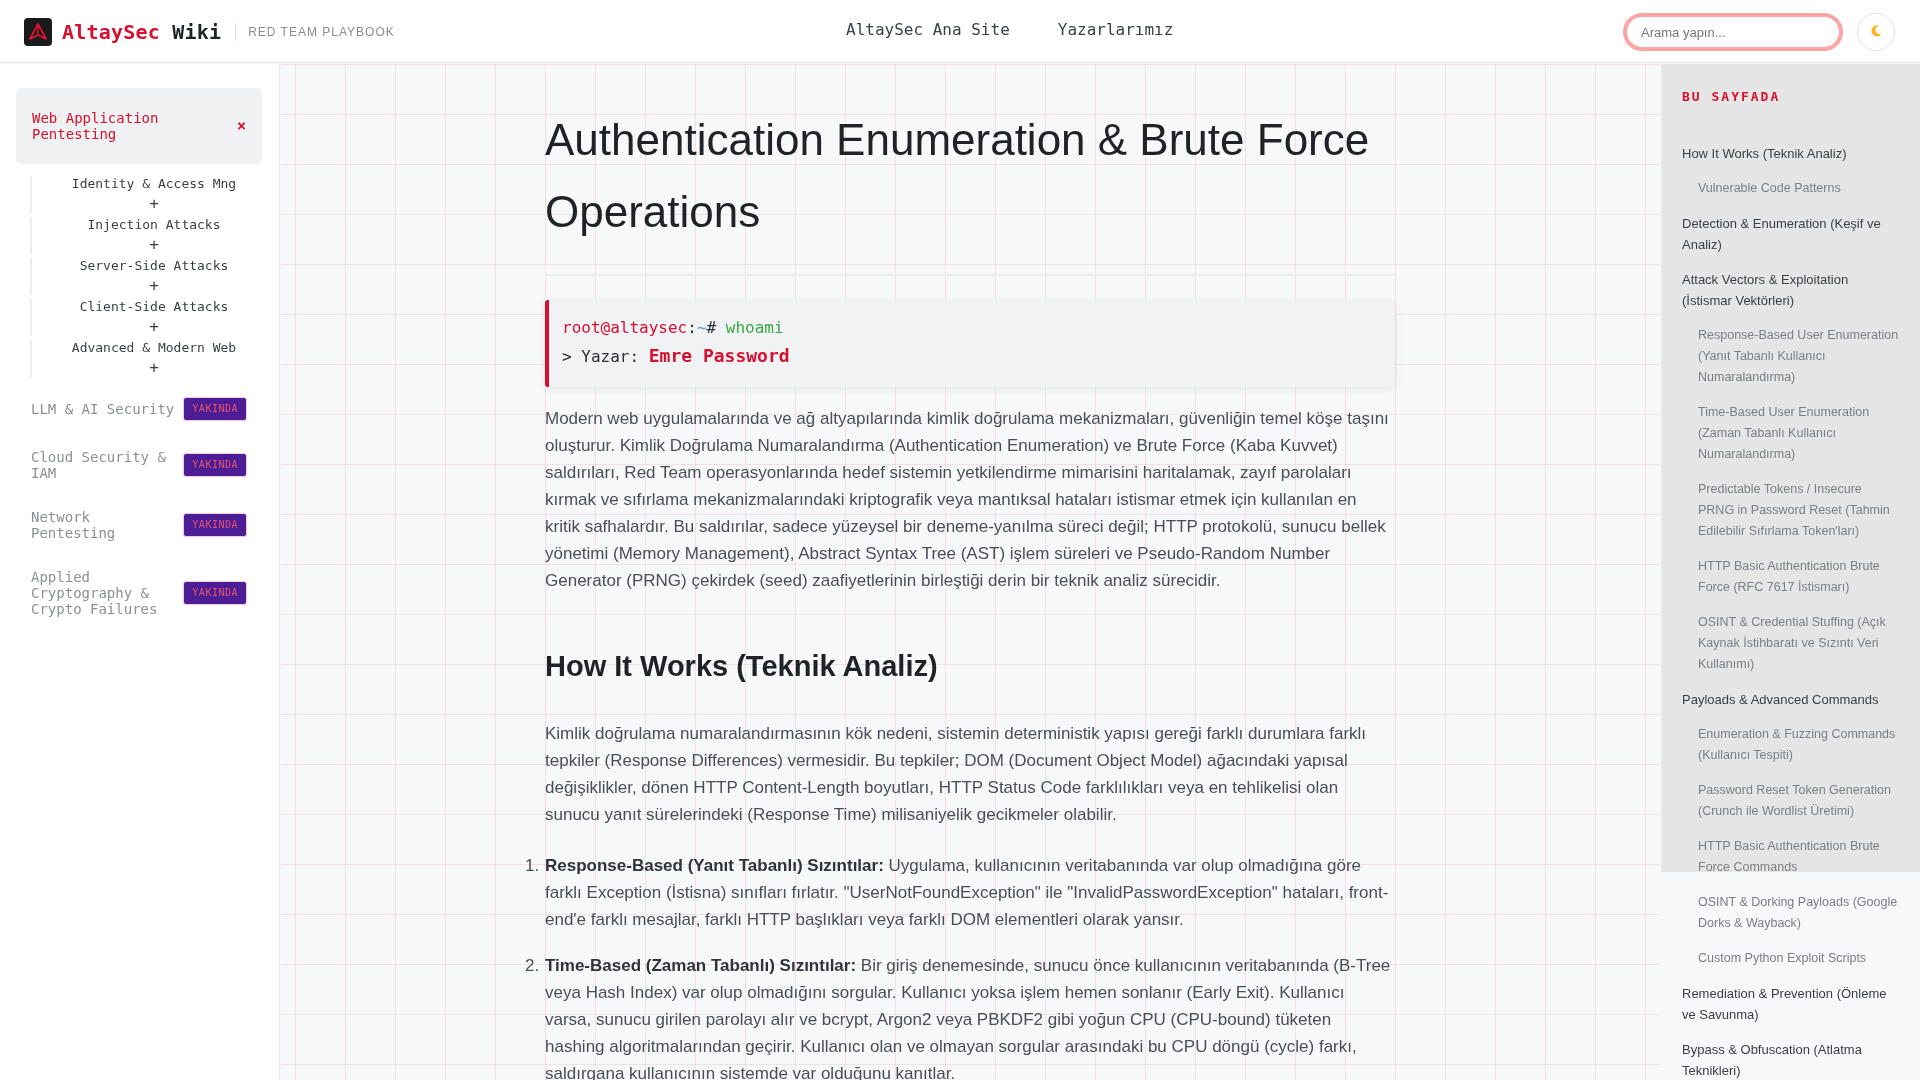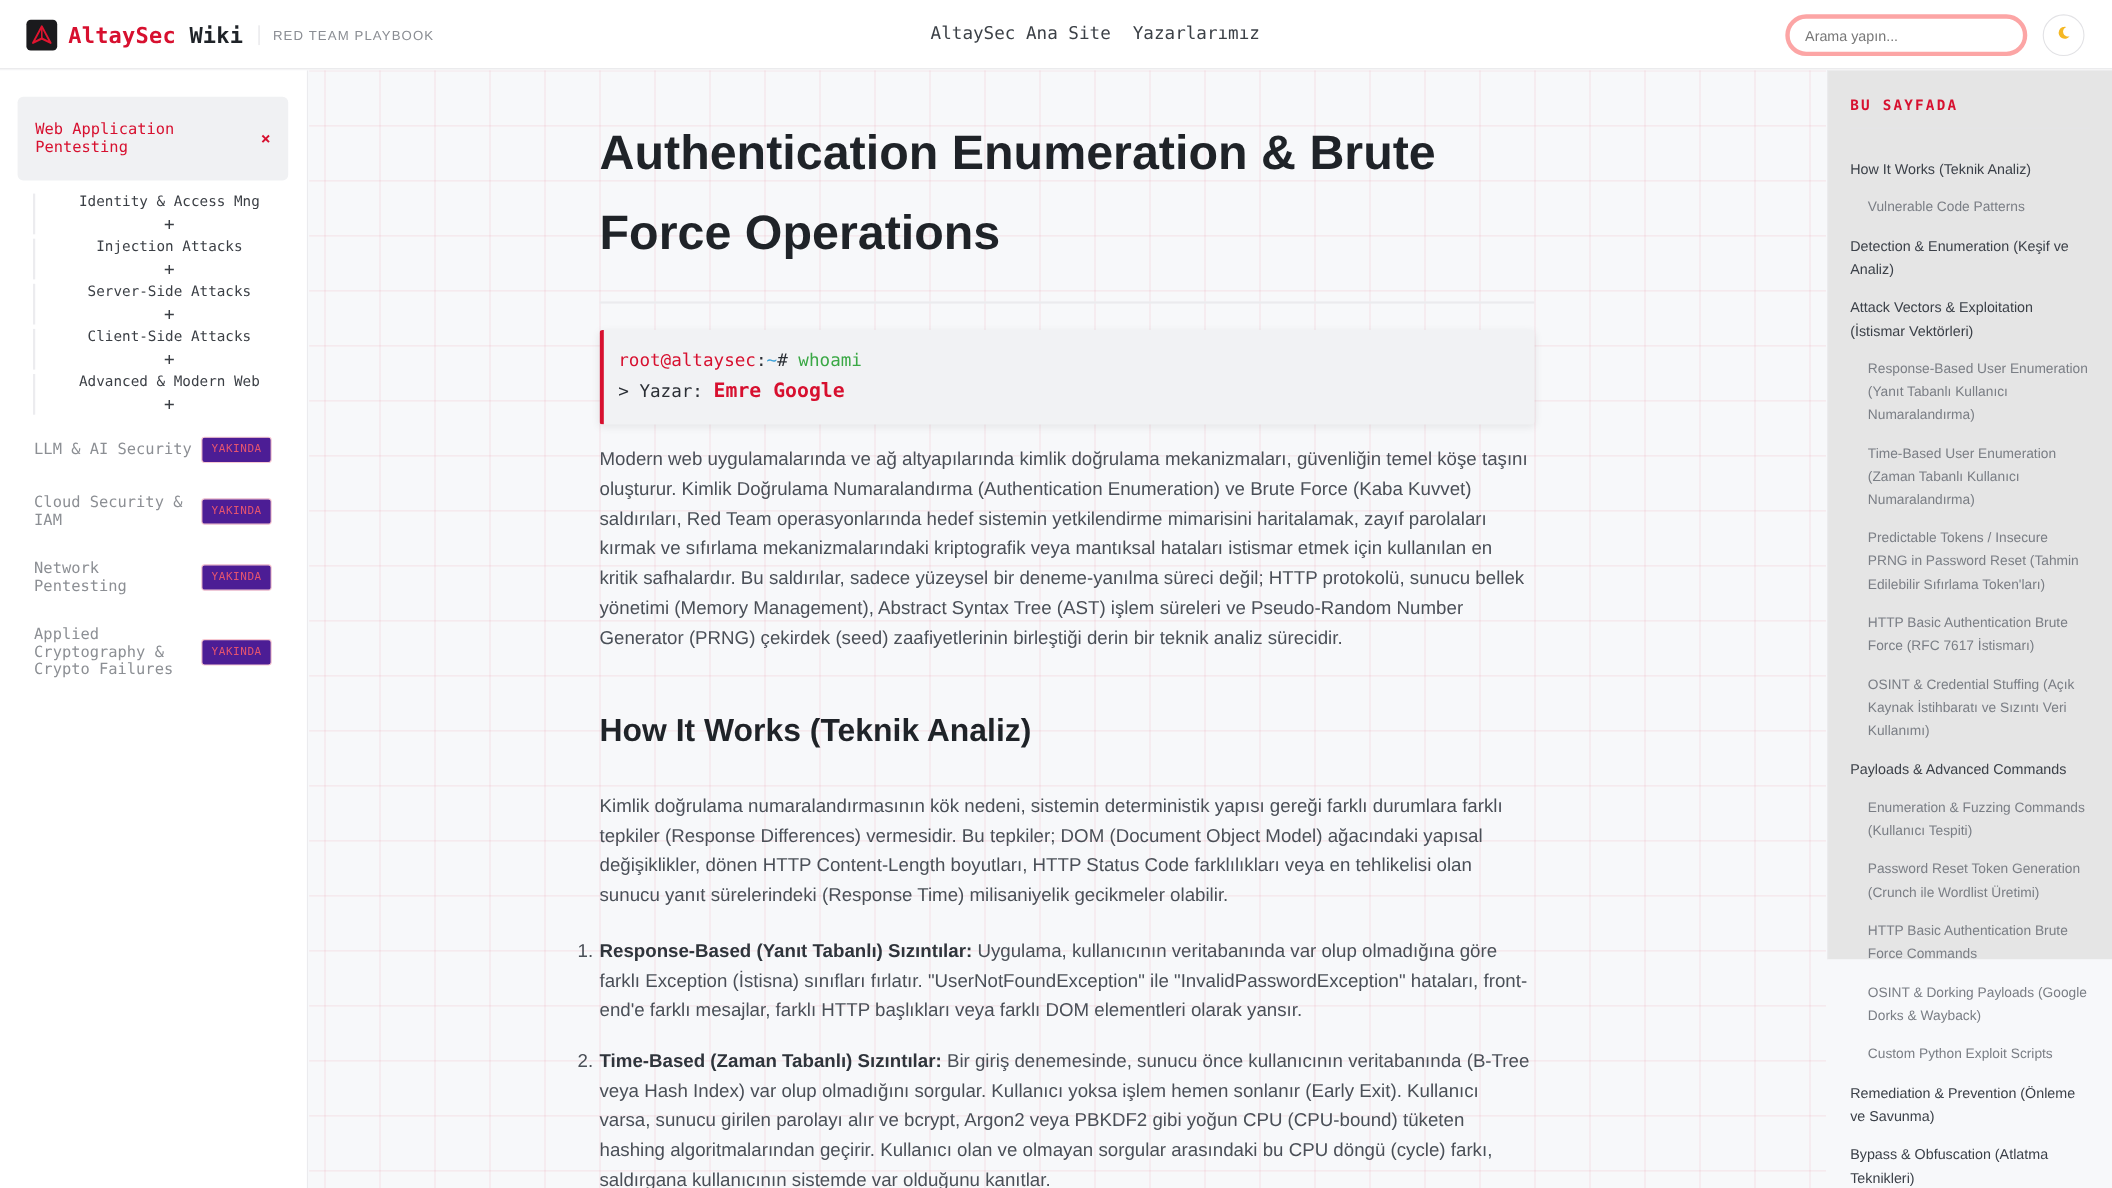--- a/index.html
+++ b/index.html
@@ -19,21 +19,21 @@
   .brand { position: absolute; left: 24px; top: 18px; display: flex; align-items: center; }
   .logo {
     width: 28px; height: 28px; background: #1a1a1d; border-radius: 4px;
     display: flex; align-items: center; justify-content: center; margin-right: 10px;
   }
   .brand-name { font-family: "DejaVu Sans Mono", monospace; font-weight: bold; font-size: 20px; letter-spacing: 0.2px; }
   .brand-name .accent { color: #d7102f; }
   .brand-name .dark { color: #1f2328; }
   .brand-sep { width: 1px; height: 18px; background: #e2e2e5; margin: 0 12px 0 14px; }
   .brand-sub { font-size: 12px; letter-spacing: 1px; color: #8a8d93; }
-  .topnav { position: absolute; left: 846px; top: 20px; display: flex; gap: 20px; }
+  .topnav { position: absolute; left: 846px; top: 20px; display: flex; gap: 48px; }
   .topnav a { font-family: "DejaVu Sans Mono", monospace; font-size: 16px; color: #3c4147; text-decoration: none; }
   .search {
     position: absolute; left: 1623px; top: 13px; width: 220px; height: 38px;
     border: 4px solid #fca5a5; border-radius: 20px; background: #fff;
     font-family: "Liberation Sans", sans-serif; font-size: 13px; color: #555; padding: 0 14px; outline: none;
   }
   .search::placeholder { color: #777; }
   .theme-btn {
     position: absolute; left: 1857px; top: 13px; width: 38px; height: 38px;
     border: 1px solid #e2e2e5; border-radius: 50%; background: #fff;
@@ -77,21 +77,21 @@
     background-color: #f7f8fa;
     background-image:
       linear-gradient(to right, rgba(230,120,140,0.18) 1px, transparent 1px),
       linear-gradient(to bottom, rgba(230,120,140,0.18) 1px, transparent 1px);
     background-size: 50px 50px;
     background-position: 14px 0px;
     overflow: hidden;
   }
   .content { position: absolute; left: 264px; top: 40px; width: 850px; }
   h1 {
-    font-family: "Liberation Sans", sans-serif; font-weight: bold;
+    font-family: "Liberation Sans", sans-serif; font-weight: normal;
     font-size: 44px; line-height: 72px; color: #1f2328;
     padding-bottom: 26px; border-bottom: 2px solid #ebebee;
   }
   .terminal {
     margin-top: 24px; background: #f1f2f4; border-left: 4px solid #d7102f;
     border-radius: 3px; padding: 14px 14px 16px 13px;
     box-shadow: 0 2px 8px rgba(0,0,0,0.08);
     font-family: "DejaVu Sans Mono", monospace; font-size: 16px; line-height: 28px;
   }
   .t-user { color: #d7102f; }
@@ -205,21 +205,21 @@
 </aside>
 
 <main class="main">
   <article class="content">
     <h1>Authentication Enumeration &amp; Brute Force Operations</h1>
     <div class="terminal">
       <div>
         <span class="t-user">root@altaysec</span><span class="t-hash">:</span><span class="t-tilde">~</span><span class="t-hash"># </span><span class="t-cmd">whoami</span>
       </div>
       <div>
-        <span class="t-label">&gt; Yazar: </span><span class="t-name">Emre Google</span>
+        <span class="t-label">&gt; Yazar: </span><span class="t-name">Emre Password</span>
       </div>
     </div>
     <p class="body">Modern web uygulamalarında ve ağ altyapılarında kimlik doğrulama mekanizmaları, güvenliğin temel köşe taşını oluşturur. Kimlik Doğrulama Numaralandırma (Authentication Enumeration) ve Brute Force (Kaba Kuvvet) saldırıları, Red Team operasyonlarında hedef sistemin yetkilendirme mimarisini haritalamak, zayıf parolaları kırmak ve sıfırlama mekanizmalarındaki kriptografik veya mantıksal hataları istismar etmek için kullanılan en kritik safhalardır. Bu saldırılar, sadece yüzeysel bir deneme-yanılma süreci değil; HTTP protokolü, sunucu bellek yönetimi (Memory Management), Abstract Syntax Tree (AST) işlem süreleri ve Pseudo-Random Number Generator (PRNG) çekirdek (seed) zaafiyetlerinin birleştiği derin bir teknik analiz sürecidir.</p>
     <h2>How It Works (Teknik Analiz)</h2>
     <p class="body" style="margin-top:36px">Kimlik doğrulama numaralandırmasının kök nedeni, sistemin deterministik yapısı gereği farklı durumlara farklı tepkiler (Response Differences) vermesidir. Bu tepkiler; DOM (Document Object Model) ağacındaki yapısal değişiklikler, dönen HTTP Content-Length boyutları, HTTP Status Code farklılıkları veya en tehlikelisi olan sunucu yanıt sürelerindeki (Response Time) milisaniyelik gecikmeler olabilir.</p>
     <ol>
       <li>
         <span class="num">1.</span>
         <strong>Response-Based (Yanıt Tabanlı) Sızıntılar:</strong><span> Uygulama, kullanıcının veritabanında var olup olmadığına göre farklı Exception (İstisna) sınıfları fırlatır. "UserNotFoundException" ile "InvalidPasswordException" hataları, front-end'e farklı mesajlar, farklı HTTP başlıkları veya farklı DOM elementleri olarak yansır.</span>
       </li>

